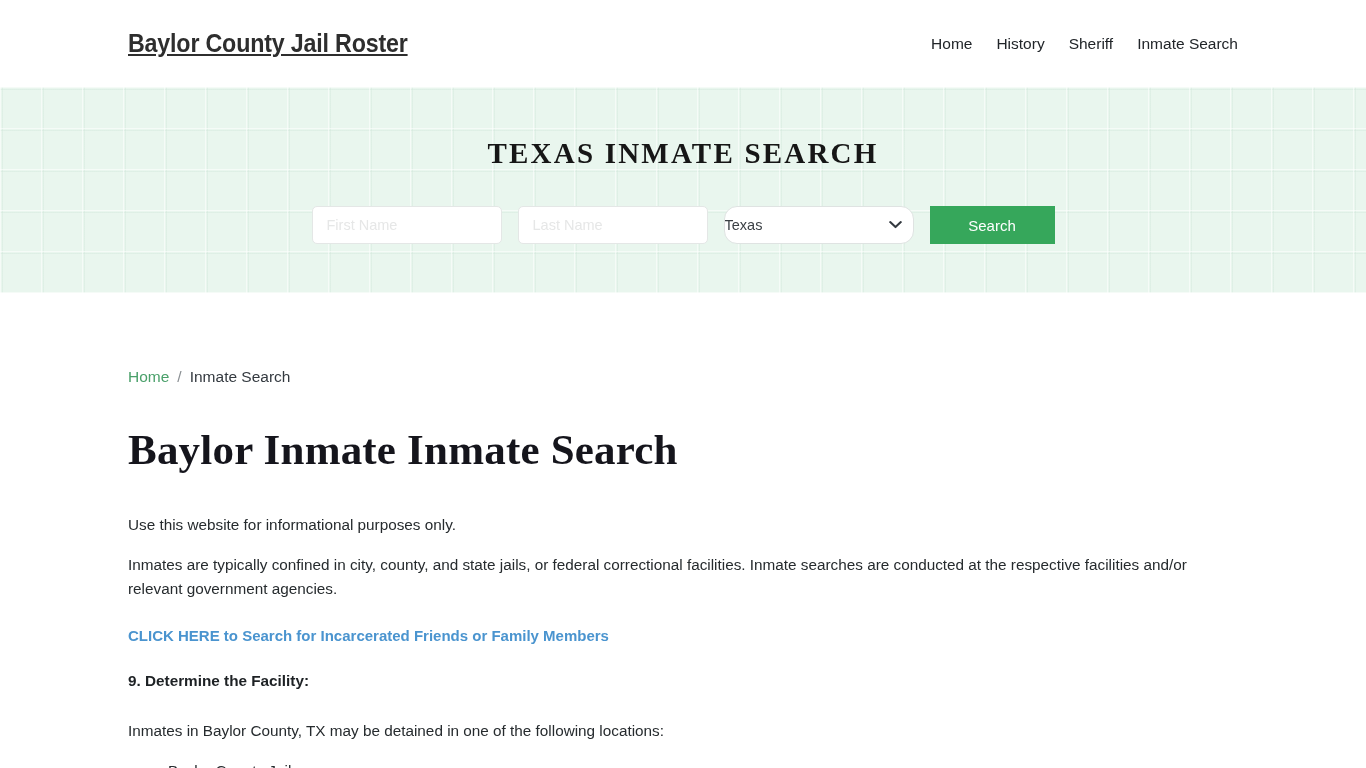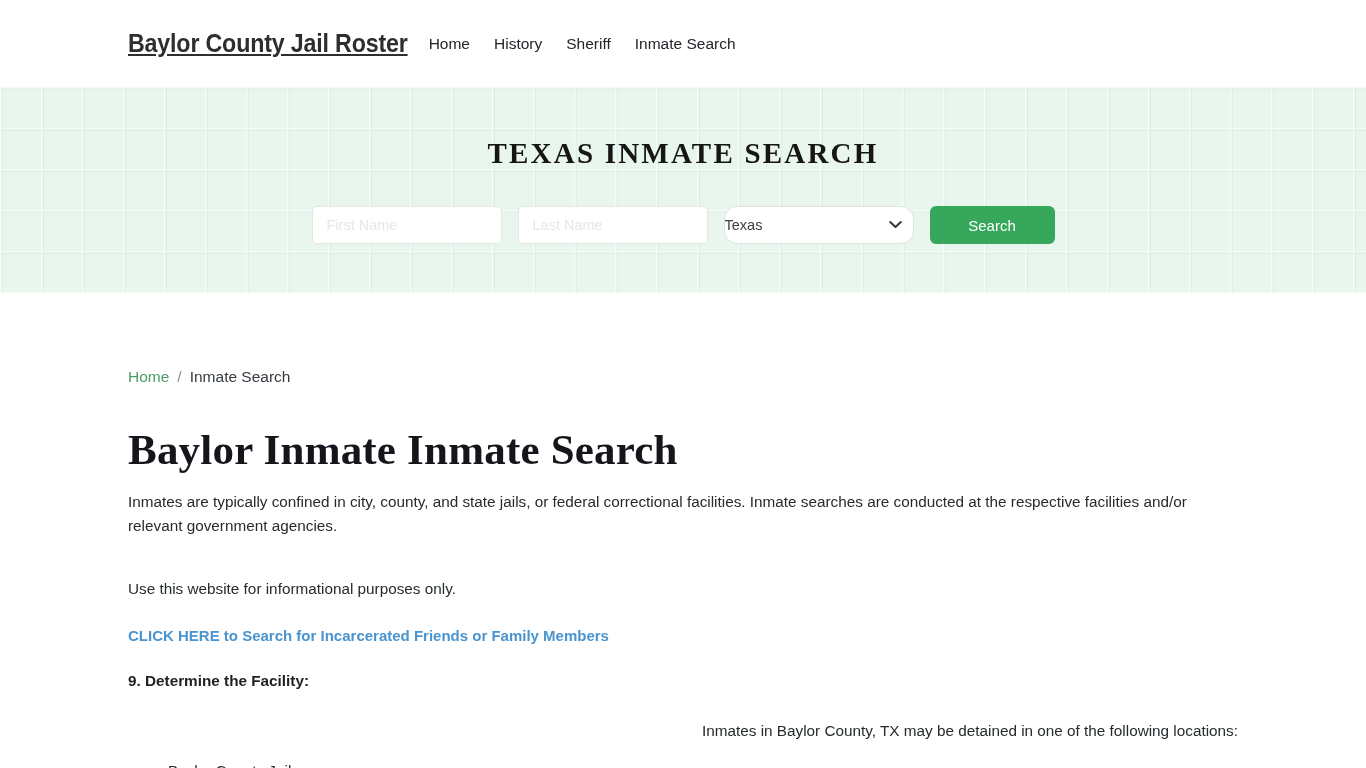--- a/index.html
+++ b/index.html
@@ -11,20 +11,21 @@
     font-family: "Liberation Sans", sans-serif;
     -webkit-font-smoothing: antialiased;
   }
 
   
   .site-header {
     height: 87px;
     background: #ffffff;
     display: flex;
     align-items: center;
+    justify-content: space-between;
     padding: 0 128px;
   }
   .site-title {
     font-family: "Liberation Sans Narrow", "Liberation Sans", sans-serif;
     font-size: 25px;
     font-weight: 700;
     color: #2e2e2e;
     letter-spacing: -0.2px;
     white-space: nowrap;
     transform: scaleX(0.93);
@@ -104,21 +105,21 @@
     right: 12px; top: 50%;
     transform: translateY(-50%);
     pointer-events: none;
     line-height: 0;
   }
   .search-button {
     width: 125px;
     height: 38px;
     background: #36a75b;
     border: none;
-    border-radius: 6px;
+    border-radius: 0;
     color: #ffffff;
     font-size: 15px;
     font-family: "Liberation Sans", sans-serif;
     cursor: pointer;
   }
 
   
   .content {
     padding: 0 128px;
   }
@@ -156,21 +157,21 @@
     font-weight: 700;
     color: #4a94cf;
     text-decoration: none;
   }
   .step-heading {
     margin-top: 25px;
     font-size: 15.3px;
     font-weight: 700;
     color: #1d2124;
   }
-  .p3 { margin-top: 26px; text-align: right; }
+  .p3 { margin-top: 26px; }
   .loc-list {
     margin: 16px 0 0 0;
     padding-left: 40px;
     list-style: disc;
   }
   .loc-list li {
     font-size: 15.3px;
     line-height: 24px;
     color: #262b2e;
   }
@@ -214,23 +215,23 @@
 <main class="content">
 
   <div class="breadcrumb">
     <a class="crumb-link" href="#">Home</a>
     <span class="crumb-sep">/</span>
     <span class="crumb-current">Inmate Search</span>
   </div>
 
   <h2 class="page-title">Baylor Inmate Inmate Search</h2>
 
+  <p class="body-text p1">Use this website for informational purposes only.</p>
+
   <p class="body-text p2">Inmates are typically confined in city, county, and state jails, or federal correctional facilities. Inmate searches are conducted at the respective facilities and/or relevant government agencies.</p>
-
-  <p class="body-text p1">Use this website for informational purposes only.</p>
 
   <a class="cta-link" href="#">CLICK HERE to Search for Incarcerated Friends or Family Members</a>
 
   <p class="body-text step-heading">9. Determine the Facility:</p>
 
   <p class="body-text p3">Inmates in Baylor County, TX may be detained in one of the following locations:</p>
 
   <ul class="loc-list">
     <li>Baylor County Jail.</li>
 

